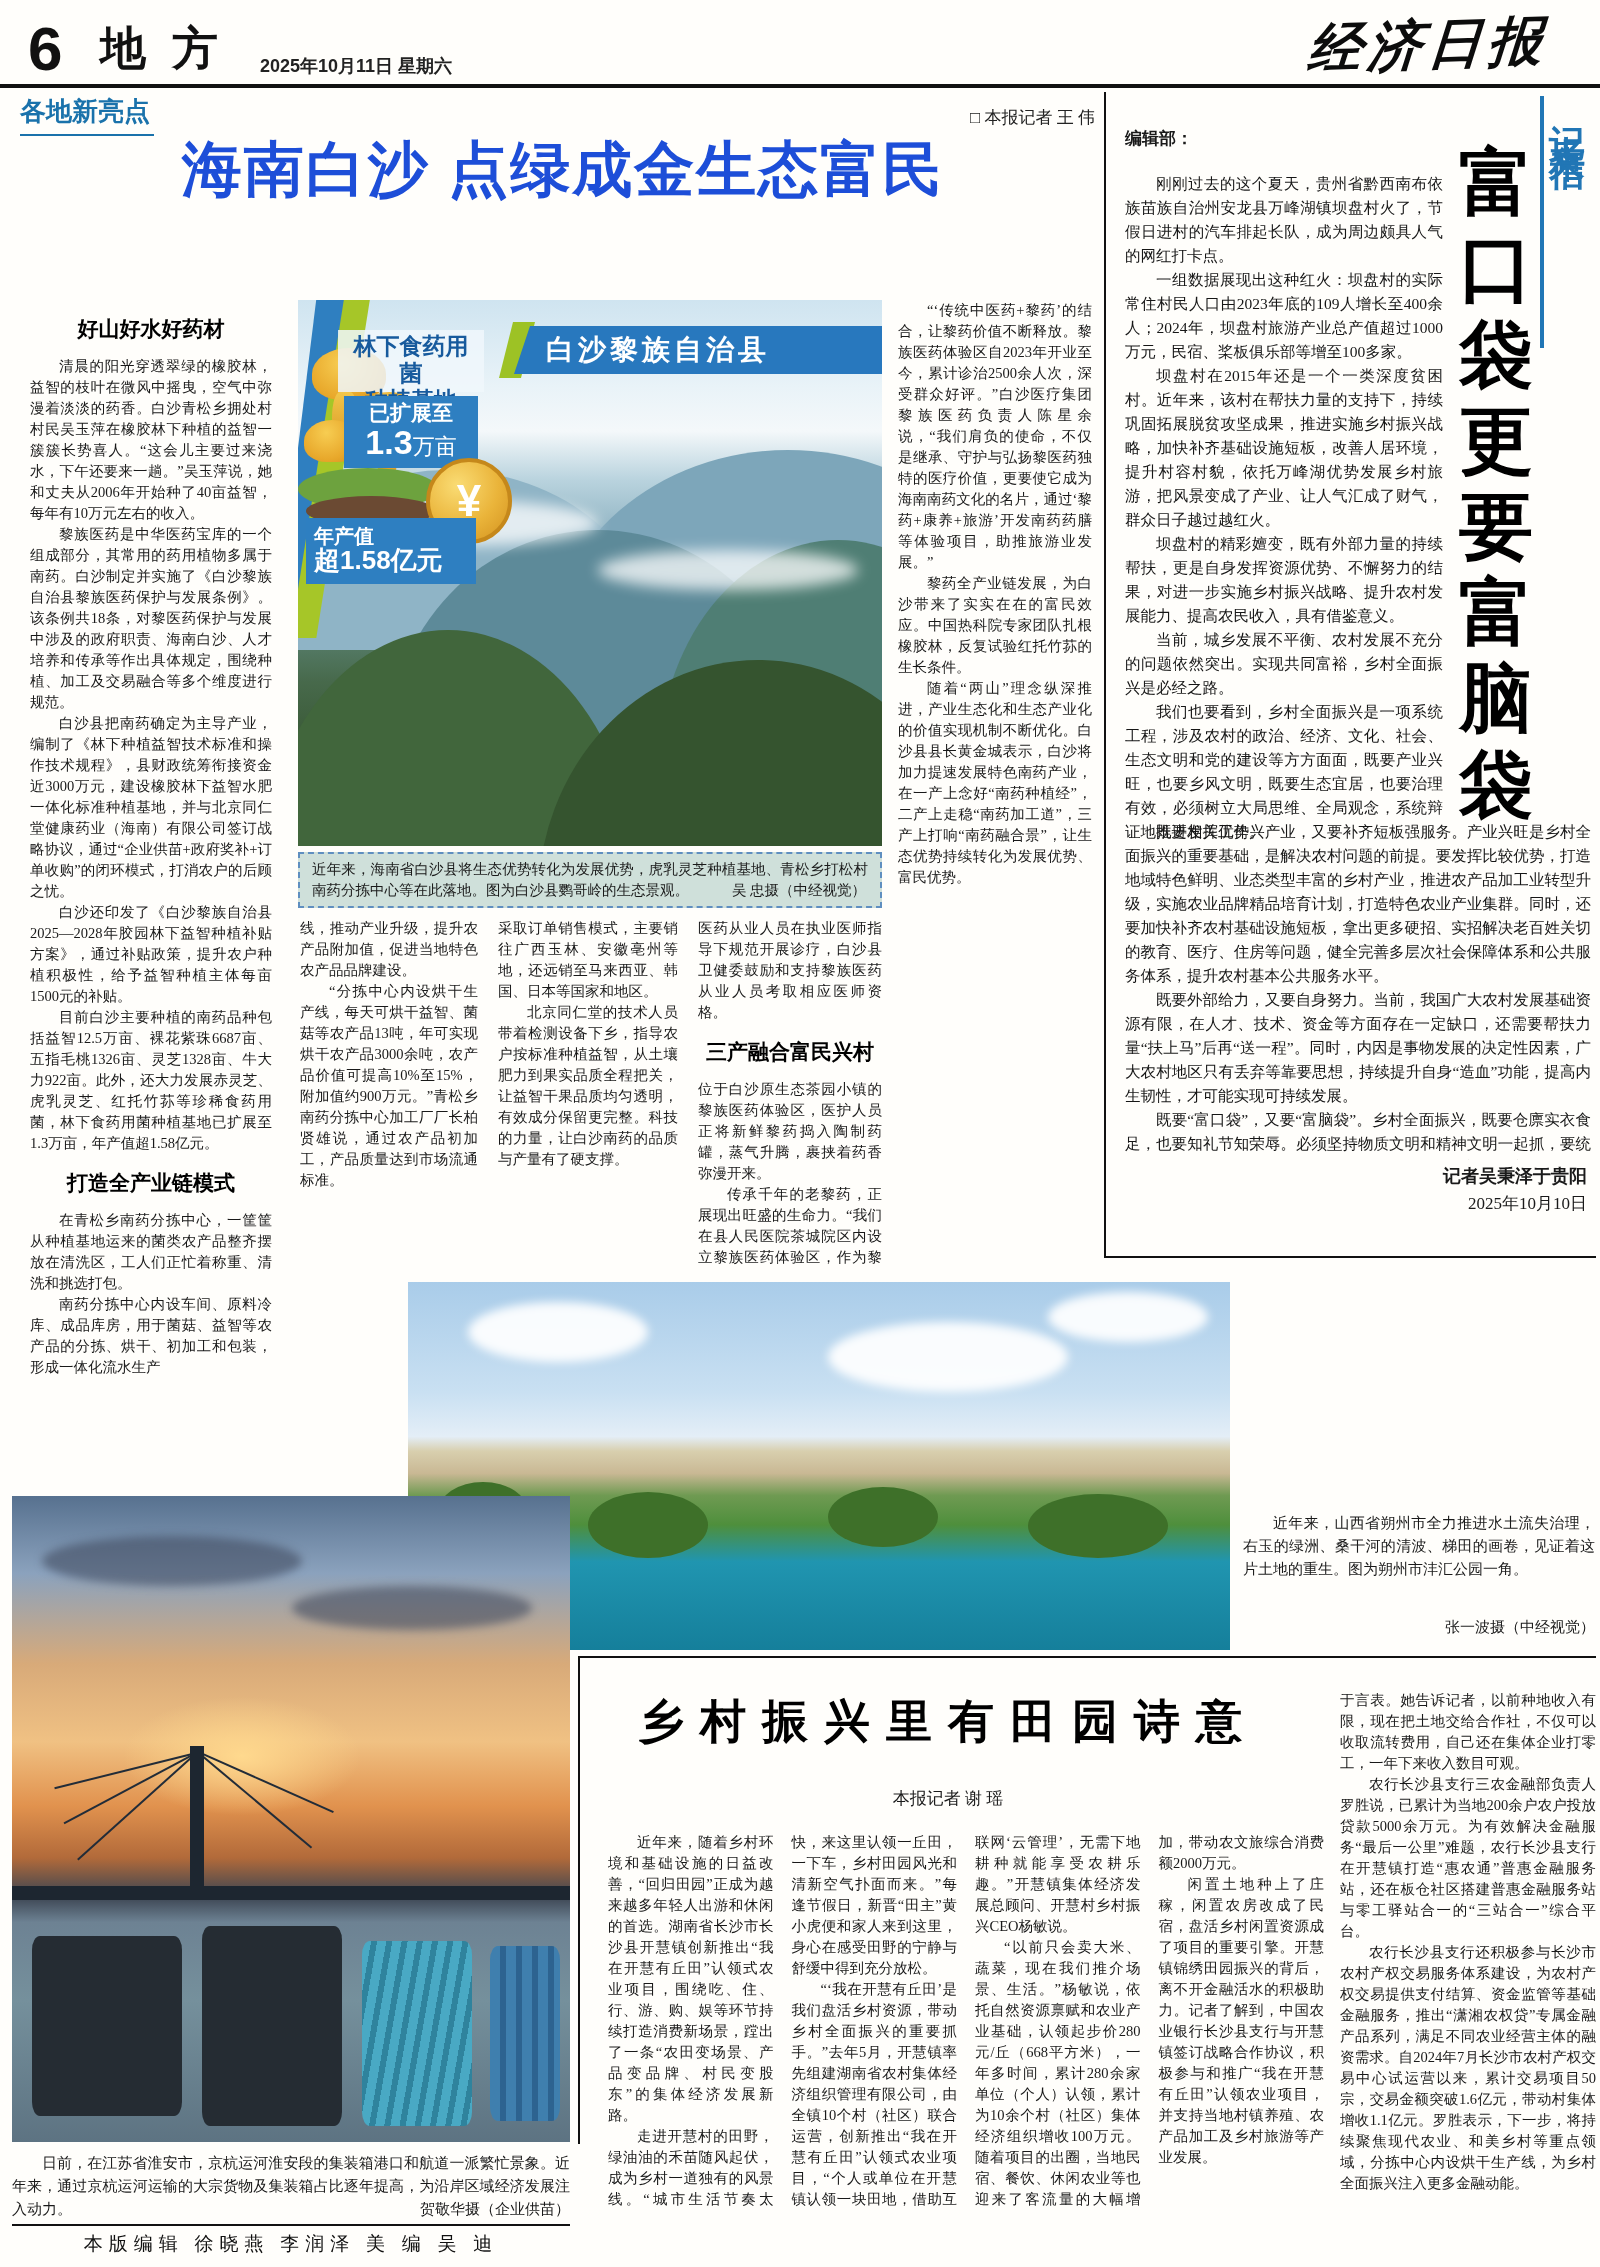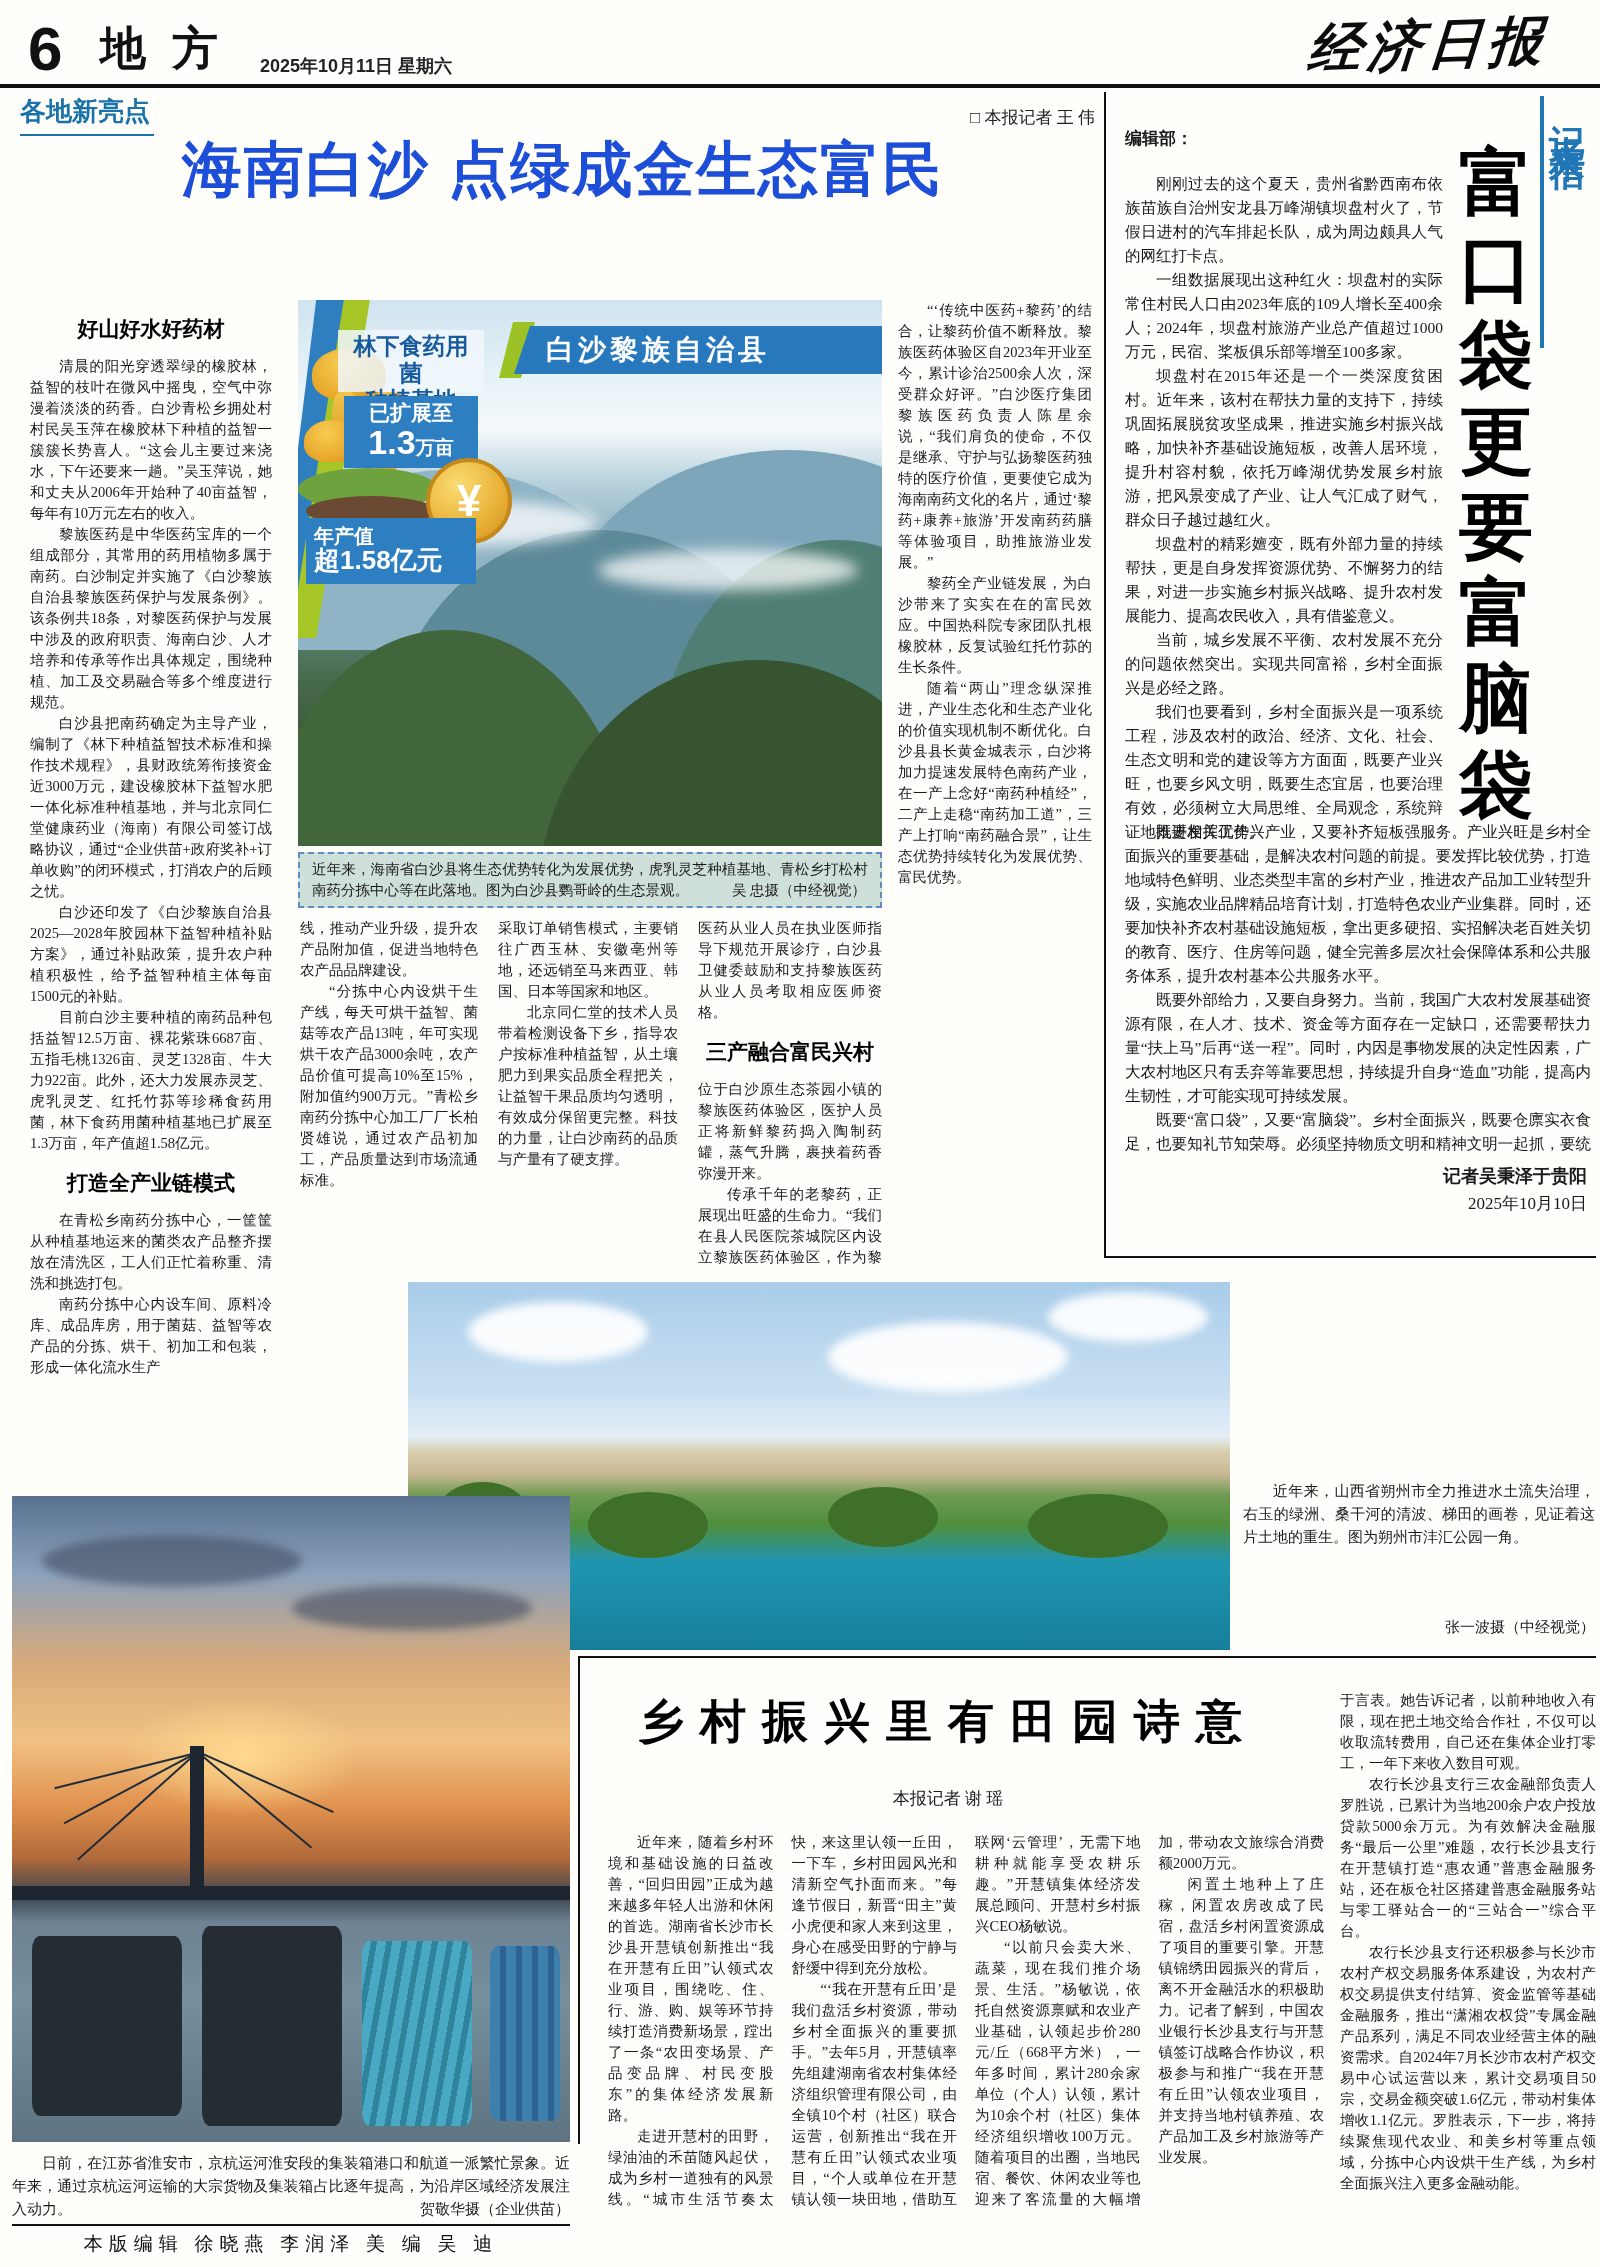--- a/index.html
+++ b/index.html
@@ -37,21 +37,21 @@
   .mushroom-stem { position:absolute; background:linear-gradient(#f2c64a,#d99a25); border-radius:30%/50%; }
   .grass { position:absolute; background:#6da23e; border-radius:50%; }
   .soil { position:absolute; background:#6b4a33; border-radius:50%; }
   .banner { position:absolute; left:232px; top:26px; width:352px; height:48px; background:#2878be; }
   .banner:before { content:""; position:absolute; left:-16px; top:0; border-right:16px solid #2878be; border-top:48px solid transparent; }
   .banner-edge { position:absolute; left:208px; top:22px; width:22px; height:56px; background:#9dc225; transform:skewX(-14deg); }
   .banner-text { position:absolute; left:16px; top:7px; font:900 28px/34px "Liberation Sans",sans-serif; color:#fff; letter-spacing:4px; }
   .label-mushroom { position:absolute; left:40px; top:30px; width:146px; height:62px; background:rgba(240,247,252,.85); padding:3px 6px; text-align:center; font:900 23px/27px "Liberation Sans",sans-serif; color:#175a9d; }
   .label-expand { position:absolute; left:46px; top:96px; width:134px; height:72px; background:#2e7fc1; color:#fff; text-align:center; padding-top:5px; font:bold 21px/24px "Liberation Sans",sans-serif; }
   .label-expand b { font-size:34px; line-height:34px; letter-spacing:0; }
-  .label-expand b small { font-size:19px; font-weight:bold; }
+  .label-expand b small { font-size:22px; font-weight:normal; }
   .label-output { position:absolute; left:8px; top:218px; width:170px; height:66px; background:#2e7fc1; color:#fff; padding:6px 8px; font:bold 20px/24px "Liberation Sans",sans-serif; }
   .label-output b { font-size:26px; }
   .coin { position:absolute; left:128px; top:158px; width:86px; height:86px; border-radius:50%; background:radial-gradient(circle at 35% 30%,#fadc74,#eab43a 55%,#d3921f); border:4px solid #c5881b; color:#fff; font:900 44px/78px "Liberation Sans",sans-serif; text-align:center; }
   .capbox { left:298px; top:852px; width:584px; height:56px; background:#cfe0da; border:2px dashed #5f8fc0; padding:5px 12px 0 12px; font:14.5px/21px "Liberation Serif",serif; text-align:justify; }
   .capbox .credit { position:absolute; right:14px; bottom:5px; }
   
   .vline { background:#111; width:2px; }
   .letter { font:15.5px/24px "Liberation Serif",serif; color:#161616; text-align:justify; overflow:hidden; }
   .letter p { text-indent:2em; }
   .letter-salutation { font:bold 17px/22px "Liberation Serif",serif; }
@@ -230,21 +230,21 @@
   <div class="abs photo-city">
     <div class="cloud" style="left:60px;top:20px;width:180px;height:60px;"></div>
     <div class="cloud" style="left:420px;top:40px;width:240px;height:70px;"></div>
     <div class="cloud" style="left:640px;top:10px;width:160px;height:50px;"></div>
     <div class="bldg"></div>
     <div class="tree" style="left:30px;top:200px;width:90px;height:60px;"></div>
     <div class="tree" style="left:180px;top:210px;width:120px;height:66px;"></div>
     <div class="tree" style="left:420px;top:205px;width:110px;height:60px;"></div>
     <div class="tree" style="left:620px;top:212px;width:140px;height:64px;"></div>
   </div>
-  <div class="abs caption-block" style="left:1243px;top:1480px;width:352px;height:118px;">
+  <div class="abs caption-block" style="left:1243px;top:1512px;width:352px;height:118px;">
     <p>近年来，山西省朔州市全力推进水土流失治理，右玉的绿洲、桑干河的清波、梯田的画卷，见证着这片土地的重生。图为朔州市沣汇公园一角。</p>
   </div>
   <div class="abs credit-line" style="left:1243px;top:1616px;width:352px;">张一波摄（中经视觉）</div>
   <div class="abs rule" style="left:578px;top:1656px;width:1018px;height:2px;"></div>
   <div class="abs vline" style="left:578px;top:1656px;height:488px;"></div>
 
   <div class="abs headline2">乡村振兴里有田园诗意</div>
   <div class="abs byline2">本报记者 谢 瑶</div>
   <div class="abs col a2cols">
     <div>

